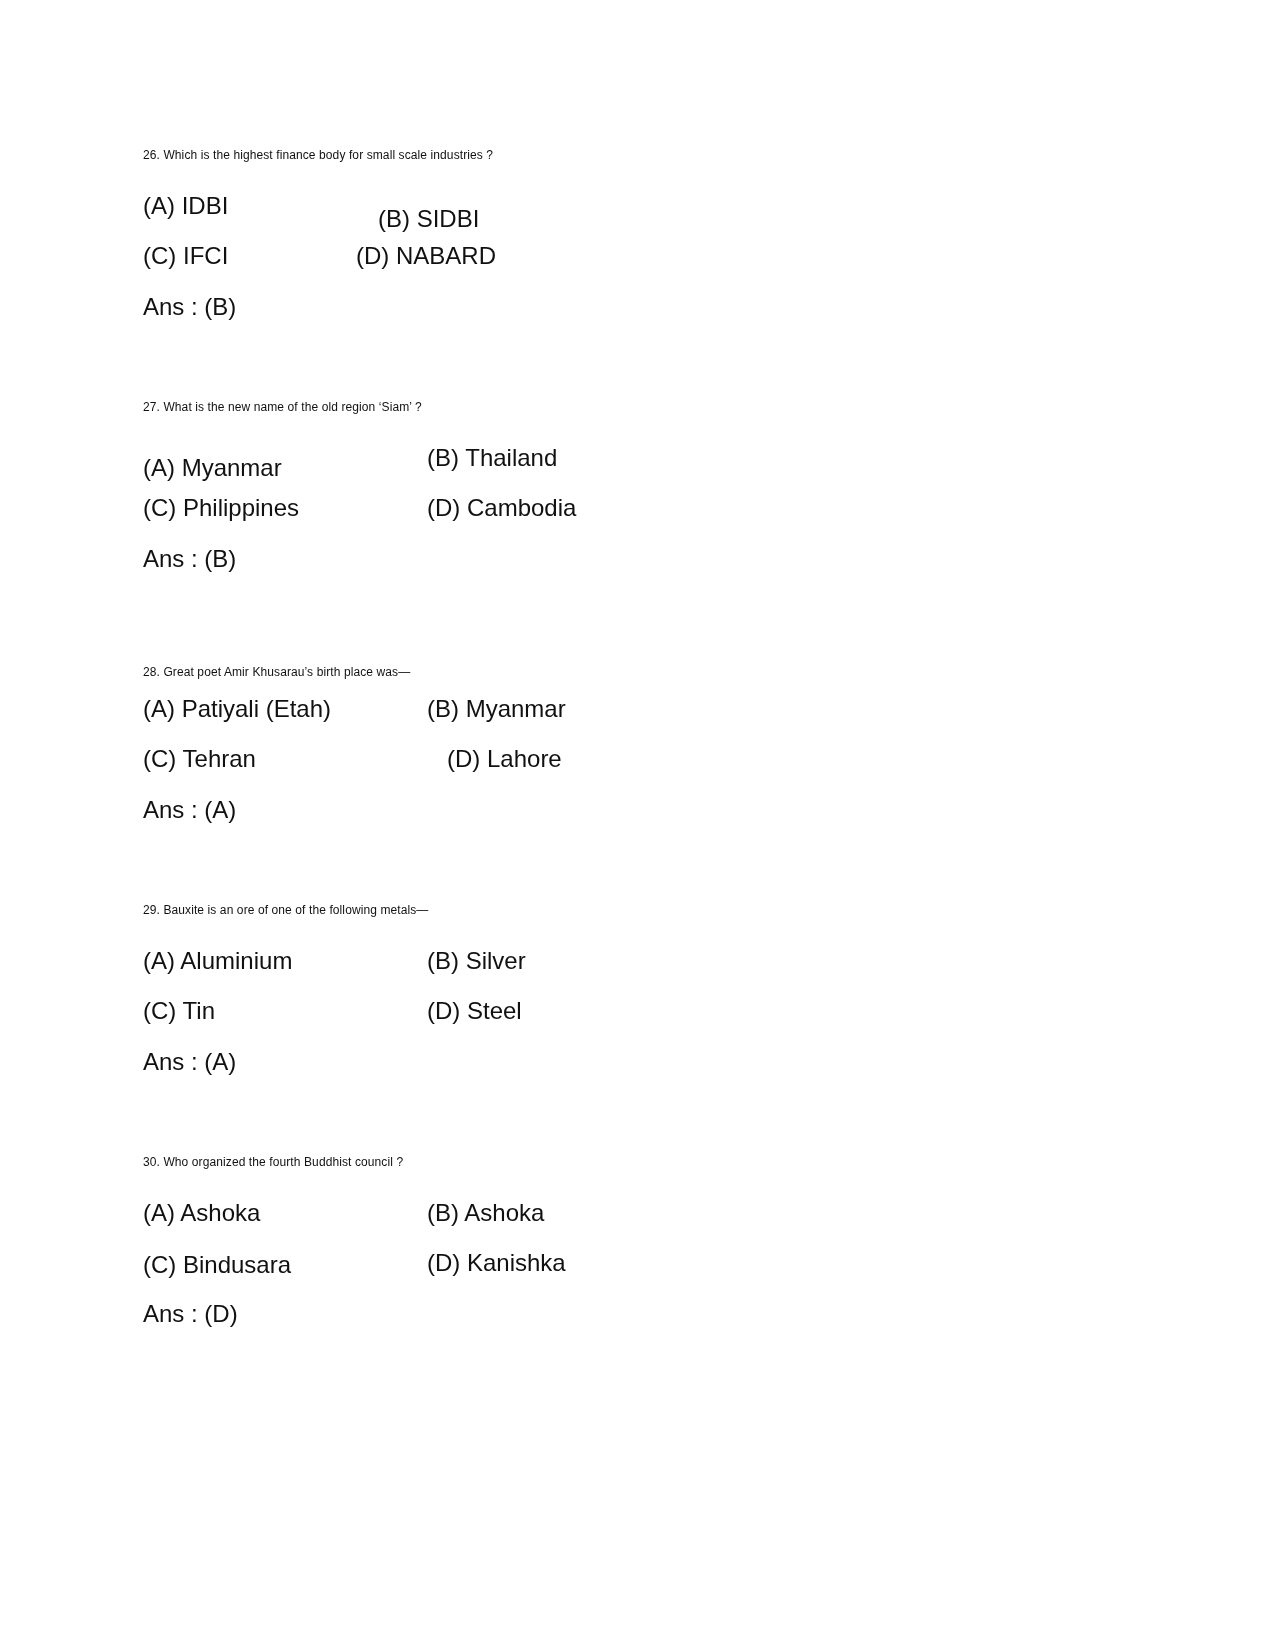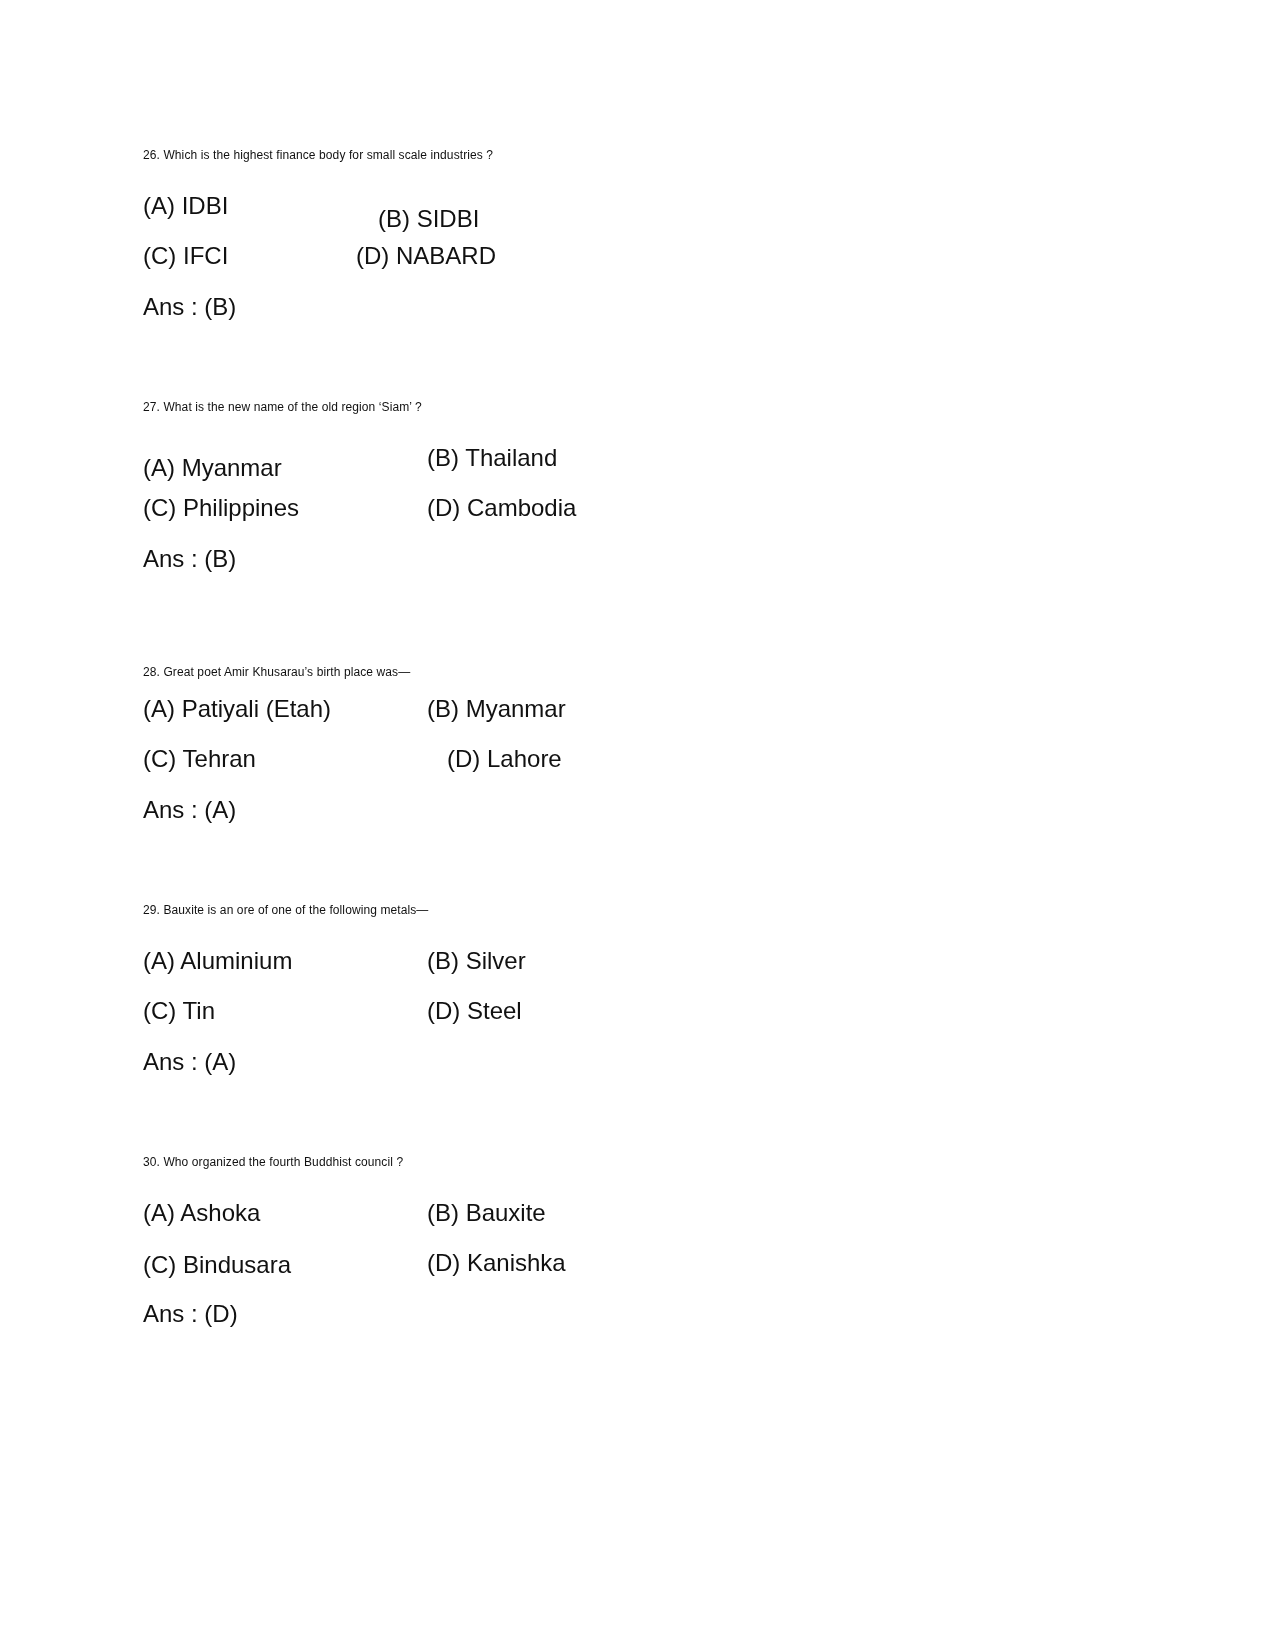--- a/index.html
+++ b/index.html
@@ -79,19 +79,19 @@
     <div class="opt" style="top:51px; left:0;">(A) Aluminium</div>
     <div class="opt" style="top:51px; left:284px;">(B) Silver</div>
     <div class="opt" style="top:101px; left:0;">(C) Tin</div>
     <div class="opt" style="top:101px; left:284px;">(D) Steel</div>
     <div class="opt" style="top:152px; left:0;">Ans : (A)</div>
   </div>
 
   <div class="question-block" style="top:1150px;">
     <div class="line" style="top:0;">30. Who organized the fourth Buddhist council ?</div>
     <div class="opt" style="top:51px; left:0;">(A) Ashoka</div>
-    <div class="opt" style="top:51px; left:284px;">(B) Bauxite</div>
+    <div class="opt" style="top:51px; left:284px;">(B) Ashoka</div>
     <div class="opt" style="top:103px; left:0;">(C) Bindusara</div>
     <div class="opt" style="top:101px; left:284px;">(D) Kanishka</div>
     <div class="opt" style="top:152px; left:0;">Ans : (D)</div>
   </div>
 
 </div>
 
 </body></html>

